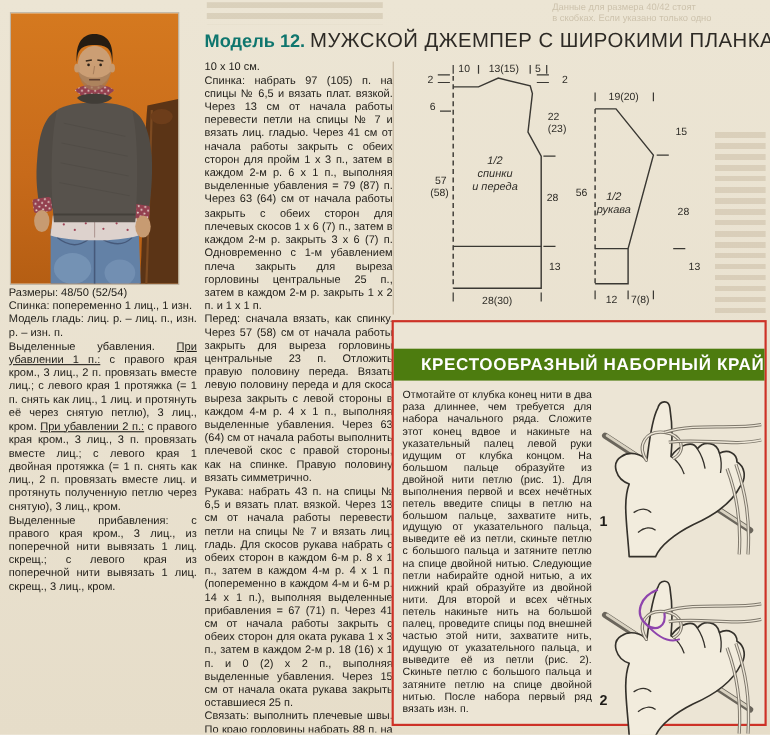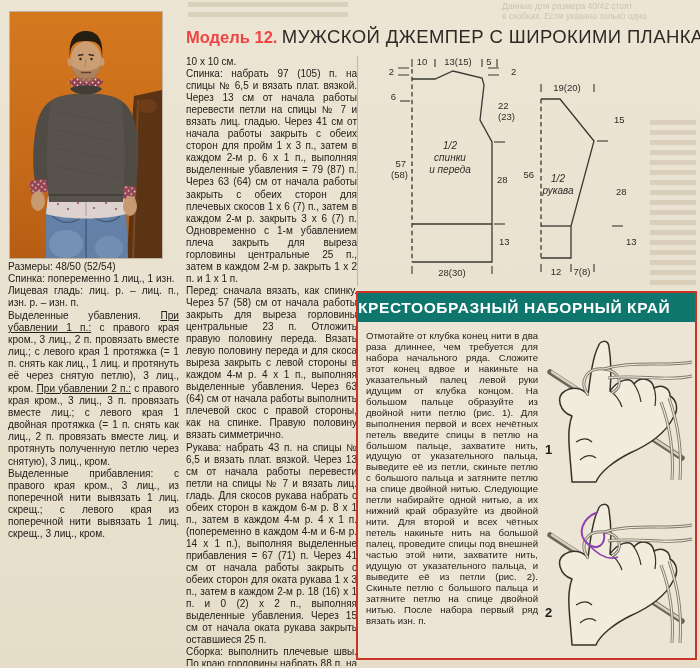--- a/index.html
+++ b/index.html
@@ -2,42 +2,42 @@
 <html lang="ru"><head>
 <meta charset="utf-8">
 <style>
   html,body{margin:0;padding:0;}
   body{width:700px;height:668px;position:relative;overflow:hidden;
        background:linear-gradient(180deg,#ece5d4 0%,#e9e1cf 60%,#e6ddc9 100%);
        font-family:"Liberation Sans",sans-serif;color:#23211c;}
   .abs{position:absolute;}
   
   #header{left:186px;top:26px;width:512px;height:28px;white-space:nowrap;}
-  #model-label{font-weight:bold;font-size:16.5px;color:#ef4444;}
+  #model-label{font-weight:bold;font-size:16.5px;color:#0f766e;}
   #page-title{font-size:18.5px;font-weight:400;letter-spacing:.4px;color:#2d2a25;}
   
   .col{text-align:justify;overflow:hidden;}
   #left-col{left:8px;top:261px;width:171px;height:404px;font-size:10.1px;line-height:12.15px;}
   #mid-col{left:186px;top:56px;width:171px;height:610px;font-size:10px;line-height:12.05px;}
   .para{margin:0;}
   .para b{font-weight:normal;}
   .u-lead{text-decoration:underline;}
   
   #photo{left:10px;top:12px;width:152px;height:246px;box-shadow:0 0 0 1px rgba(60,40,20,.25);}
   
   #diagram{left:366px;top:54px;width:332px;height:234px;text-align:center;}
   #diagram text{font-size:9.5px;fill:#2e2c27;}
   #diagram text.cap{font-style:italic;font-size:10px;}
   .schema-line{stroke:#3a3833;stroke-width:1.3;fill:none;}
   .fold{stroke:#3a3833;stroke-width:1.3;stroke-dasharray:4.5,3.2;fill:none;}
   .tick{stroke:#3a3833;stroke-width:1.1;}
   #col-rule{left:357px;top:56px;width:1px;height:230px;background:#c3b49c;}
   
   #technique{left:356px;top:291px;width:341px;height:369px;border:2px solid #cd3227;background:#ece5d5;box-sizing:border-box;}
-  #banner{height:29px;background:#0f766e;display:flex;align-items:center;justify-content:flex-start;}
+  #banner{height:29px;background:#4d7c0f;display:flex;align-items:center;justify-content:flex-end;margin-top:24px;}
   #banner span{color:#fff;font-weight:bold;font-size:15.5px;letter-spacing:.6px;white-space:nowrap;}
   #tech-body{display:flex;}
   #tech-text{width:172px;padding:9px 4px 0 8px;font-size:9.6px;line-height:10.95px;text-align:justify;}
   #tech-figs{width:151px;position:relative;}
   .fig{position:relative;width:151px;height:163px;}
   .fig-num{position:absolute;left:3px;bottom:28px;font-weight:bold;font-size:13px;color:#1d1b17;}
   .yarn-d{stroke:#7e786c;stroke-width:3;fill:none;}
   .yarn-l{stroke:#eee7d8;stroke-width:1.2;fill:none;}
   .hand{stroke:#34312b;stroke-width:1.5;fill:#f2ecdd;stroke-linejoin:round;}
   .hand-line{stroke:#34312b;stroke-width:1.2;fill:none;}
@@ -122,31 +122,31 @@
   <circle cx="70.5" cy="47" r="1.2" fill="#2b2118"></circle>
   <circle cx="81.5" cy="47" r="1.2" fill="#2b2118"></circle>
   <path d="M76,48 L74.8,55.5" stroke="#a97f5c" stroke-width="1"></path>
   <path d="M71,60.5 L81,60.5" stroke="#5e3f30" stroke-width="1.3"></path>
 </svg>
 </div>
 
 <div id="left-col" class="abs col">
     <p class="para"><b>Размеры: </b><span>48/50 (52/54)</span></p>
     <p class="para"><b>Спинка: </b><span>попеременно 1 лиц., 1 изн.</span></p>
-    <p class="para"><b>Лицевая гладь: </b><span>лиц. р. – лиц. п., изн. р. – изн. п.</span></p>
+    <p class="para"><b>Модель гладь: </b><span>лиц. р. – лиц. п., изн. р. – изн. п.</span></p>
     <p class="para"><b>Выделенные убавления. </b><span class="u-lead">При убавлении 1 п.:</span><span> с правого края кром., 3 лиц., 2 п. провязать вместе лиц.; с левого края 1 протяжка (= 1 п. снять как лиц., 1 лиц. и протянуть её через снятую петлю), 3 лиц., кром. </span><span class="u-lead">При убавлении 2 п.:</span><span> с правого края кром., 3 лиц., 3 п. провязать вместе лиц.; с левого края 1 двойная протяжка (= 1 п. снять как лиц., 2 п. провязать вместе лиц. и протянуть полученную петлю через снятую), 3 лиц., кром.</span></p>
     <p class="para"><b>Выделенные прибавления: </b><span>с правого края кром., 3 лиц., из поперечной нити вывязать 1 лиц. скрещ.; с левого края из поперечной нити вывязать 1 лиц. скрещ., 3 лиц., кром.</span></p>
   </div>
 
 <div id="mid-col" class="abs col">
     <p class="para"><span>10 х 10 см.</span></p>
     <p class="para"><b>Спинка: </b><span>набрать 97 (105) п. на спицы № 6,5 и вязать плат. вязкой. Через 13 см от начала работы перевести петли на спицы № 7 и вязать лиц. гладью. Через 41 см от начала работы закрыть с обеих сторон для пройм 1 х 3 п., затем в каждом 2-м р. 6 х 1 п., выполняя выделенные убавления = 79 (87) п. Через 63 (64) см от начала работы закрыть с обеих сторон для плечевых скосов 1 х 6 (7) п., затем в каждом 2-м р. закрыть 3 х 6 (7) п. Одновременно с 1-м убавлением плеча закрыть для выреза горловины центральные 25 п., затем в каждом 2-м р. закрыть 1 х 2 п. и 1 х 1 п.</span></p>
     <p class="para"><b>Перед: </b><span>сначала вязать, как спинку. Через 57 (58) см от начала работы закрыть для выреза горловины центральные 23 п. Отложить правую половину переда. Вязать левую половину переда и для скоса выреза закрыть с левой стороны в каждом 4-м р. 4 х 1 п., выполняя выделенные убавления. Через 63 (64) см от начала работы выполнить плечевой скос с правой стороны, как на спинке. Правую половину вязать симметрично.</span></p>
     <p class="para"><b>Рукава: </b><span>набрать 43 п. на спицы № 6,5 и вязать плат. вязкой. Через 13 см от начала работы перевести петли на спицы № 7 и вязать лиц. гладь. Для скосов рукава набрать с обеих сторон в каждом 6-м р. 8 х 1 п., затем в каждом 4-м р. 4 х 1 п. (попеременно в каждом 4-м и 6-м р. 14 х 1 п.), выполняя выделенные прибавления = 67 (71) п. Через 41 см от начала работы закрыть с обеих сторон для оката рукава 1 х 3 п., затем в каждом 2-м р. 18 (16) х 1 п. и 0 (2) х 2 п., выполняя выделенные убавления. Через 15 см от начала оката рукава закрыть оставшиеся 25 п.</span></p>
-    <p class="para"><b>Сборка: </b><span>выполнить плечевые швы. По краю горловины набрать 88 п. на круговые спицы. Связать 1-й круговой р. лиц. скрещ., 2-й круговой р. изн., затем связать 3 см резинкой и закрыть петли. Выполнить боковые швы и швы рукавов. Втачать рукава.</span></p>
+    <p class="para"><b>Связать: </b><span>выполнить плечевые швы. По краю горловины набрать 88 п. на круговые спицы. Связать 1-й круговой р. лиц. скрещ., 2-й круговой р. изн., затем связать 3 см резинкой и закрыть петли. Выполнить боковые швы и швы рукавов. Втачать рукава.</span></p>
   </div>
 
 <div id="col-rule" class="abs"></div>
 
 <div id="diagram" class="abs">
 <svg width="332" height="234" viewBox="0 0 332 234">
 
   <g>
     <path class="fold" d="M46,15 L46,208"></path>
     <path class="schema-line" d="M46,25 L69,25 L87,17 L116,24 L118,31 L114,66 L126,88 L126,208 L46,208"></path>

